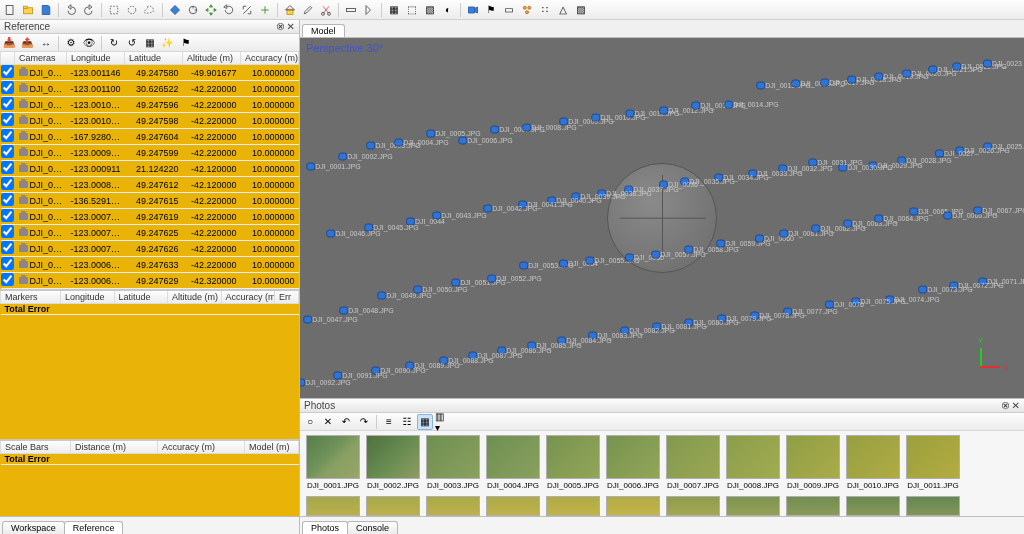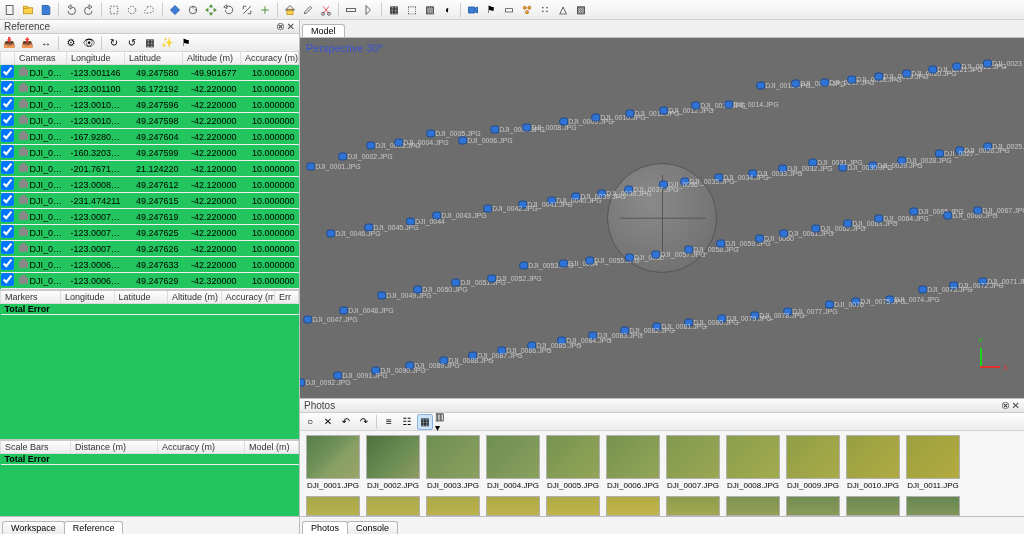--- a/index.html
+++ b/index.html
@@ -12,21 +12,21 @@
 .tb-sep { width:1px; height:14px; background:#ccc; margin:0 2px; }
 
 
 .app { display:flex; height:514px; }
 .left { width:300px; display:flex; flex-direction:column; border-right:1px solid #bdbdbd; }
 .right { flex:1; display:flex; flex-direction:column; background:#777; }
 .panel-hdr { height:14px; background:linear-gradient(#fdfdfd,#e6e6e6); border-bottom:1px solid #ccc; padding:0 4px; display:flex; align-items:center; justify-content:space-between; color:#444; font-size:9px;}
 .mini-toolbar { height:18px; background:linear-gradient(#fdfdfd,#ececec); border-bottom:1px solid #d6d6d6; gap:2px; padding:0 2px; }
 
 
-.grid { overflow:auto; position:relative; background:#22c55e; }
+.grid { overflow:auto; position:relative; background:#eab308; }
 .grid table { width:100%; border-collapse:collapse; table-layout:fixed; }
 .grid th { background:linear-gradient(#fdfdfd,#ececec); border:1px solid #dcdcdc; border-top:none; font-weight:normal; padding:1px 4px; text-align:left; white-space:nowrap; overflow:hidden; font-size:9px; color:#333;}
 .grid td { border-bottom:1px solid #eee; padding:0 4px; white-space:nowrap; overflow:hidden; text-overflow:ellipsis; font-size:9px;}
 .grid td:nth-child(n+3){ text-align:right;}
 .grid td.chk, .grid th.chk { width:14px; text-align:center; padding:0;}
 .cam-icon { display:inline-block; width:9px; height:7px; background:#888; border-radius:1px; position:relative; margin-right:2px;}
 .cam-icon::before{content:"";position:absolute;left:2px;top:-2px;width:5px;height:2px;background:#888;border-radius:1px;}
 .bold-row td { font-weight:bold; }
 
 
@@ -259,21 +259,21 @@
                 <td style="text-align:left"><span class="cam-icon"></span>DJI_000...</td>
                 <td>-123.001146</td>
                 <td>49.247580</td>
                 <td>-49.901677</td>
                 <td>10.000000</td>
               </tr>
               <tr>
                 <td class="chk"><input type="checkbox" checked="" style=""></td>
                 <td style="text-align:left"><span class="cam-icon"></span>DJI_000...</td>
                 <td>-123.001100</td>
-                <td>36.172192</td>
+                <td>30.626522</td>
                 <td>-42.220000</td>
                 <td>10.000000</td>
               </tr>
               <tr>
                 <td class="chk"><input type="checkbox" checked="" style=""></td>
                 <td style="text-align:left"><span class="cam-icon"></span>DJI_000...</td>
                 <td>-123.001065</td>
                 <td>49.247596</td>
                 <td>-42.220000</td>
                 <td>10.000000</td>
@@ -290,45 +290,45 @@
                 <td class="chk"><input type="checkbox" checked="" style=""></td>
                 <td style="text-align:left"><span class="cam-icon"></span>DJI_000...</td>
                 <td>-167.928075</td>
                 <td>49.247604</td>
                 <td>-42.220000</td>
                 <td>10.000000</td>
               </tr>
               <tr>
                 <td class="chk"><input type="checkbox" checked="" style=""></td>
                 <td style="text-align:left"><span class="cam-icon"></span>DJI_000...</td>
-                <td>-160.320351</td>
+                <td>-123.000938</td>
                 <td>49.247599</td>
                 <td>-42.220000</td>
                 <td>10.000000</td>
               </tr>
               <tr>
                 <td class="chk"><input type="checkbox" checked="" style=""></td>
                 <td style="text-align:left"><span class="cam-icon"></span>DJI_000...</td>
-                <td>-201.767105</td>
+                <td>-123.000911</td>
                 <td>21.124220</td>
                 <td>-42.120000</td>
                 <td>10.000000</td>
               </tr>
               <tr>
                 <td class="chk"><input type="checkbox" checked="" style=""></td>
                 <td style="text-align:left"><span class="cam-icon"></span>DJI_000...</td>
                 <td>-123.000865</td>
                 <td>49.247612</td>
                 <td>-42.120000</td>
                 <td>10.000000</td>
               </tr>
               <tr>
                 <td class="chk"><input type="checkbox" checked="" style=""></td>
                 <td style="text-align:left"><span class="cam-icon"></span>DJI_000...</td>
-                <td>-231.474211</td>
+                <td>-136.529105</td>
                 <td>49.247615</td>
                 <td>-42.220000</td>
                 <td>10.000000</td>
               </tr>
               <tr>
                 <td class="chk"><input type="checkbox" checked="" style=""></td>
                 <td style="text-align:left"><span class="cam-icon"></span>DJI_001...</td>
                 <td>-123.000788</td>
                 <td>49.247619</td>
                 <td>-42.220000</td>

